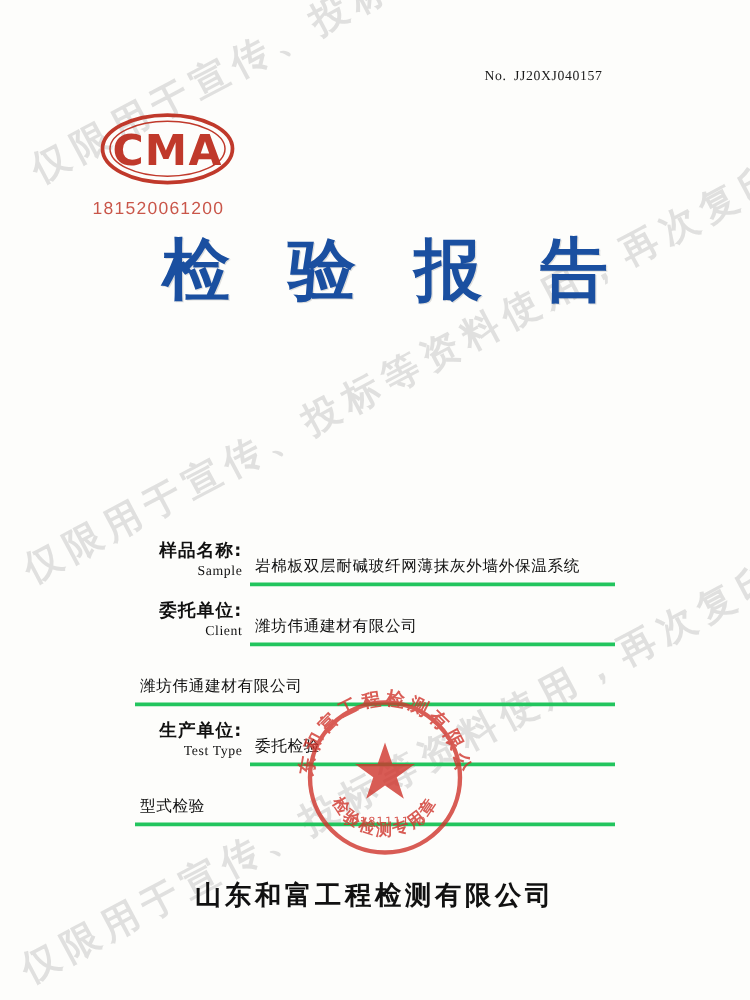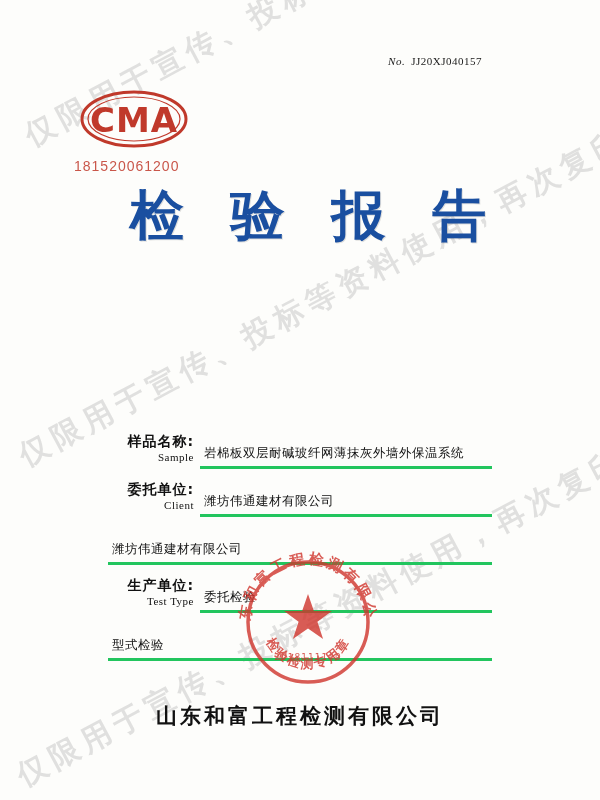--- a/index.html
+++ b/index.html
@@ -42,21 +42,20 @@
   .serial {
     position: absolute;
     right: 118px;
     top: 55px;
     font-size: 11px;
     color: #1a1a1a;
     letter-spacing: 0.5px;
     font-family: "Liberation Serif", serif;
   }
   .serial .no {
-    font-style: italic;
     margin-right: 6px;
   }
 
   
   .cma {
     position: absolute;
     left: 78px;
     top: 88px;
     width: 112px;
     height: 60px;

